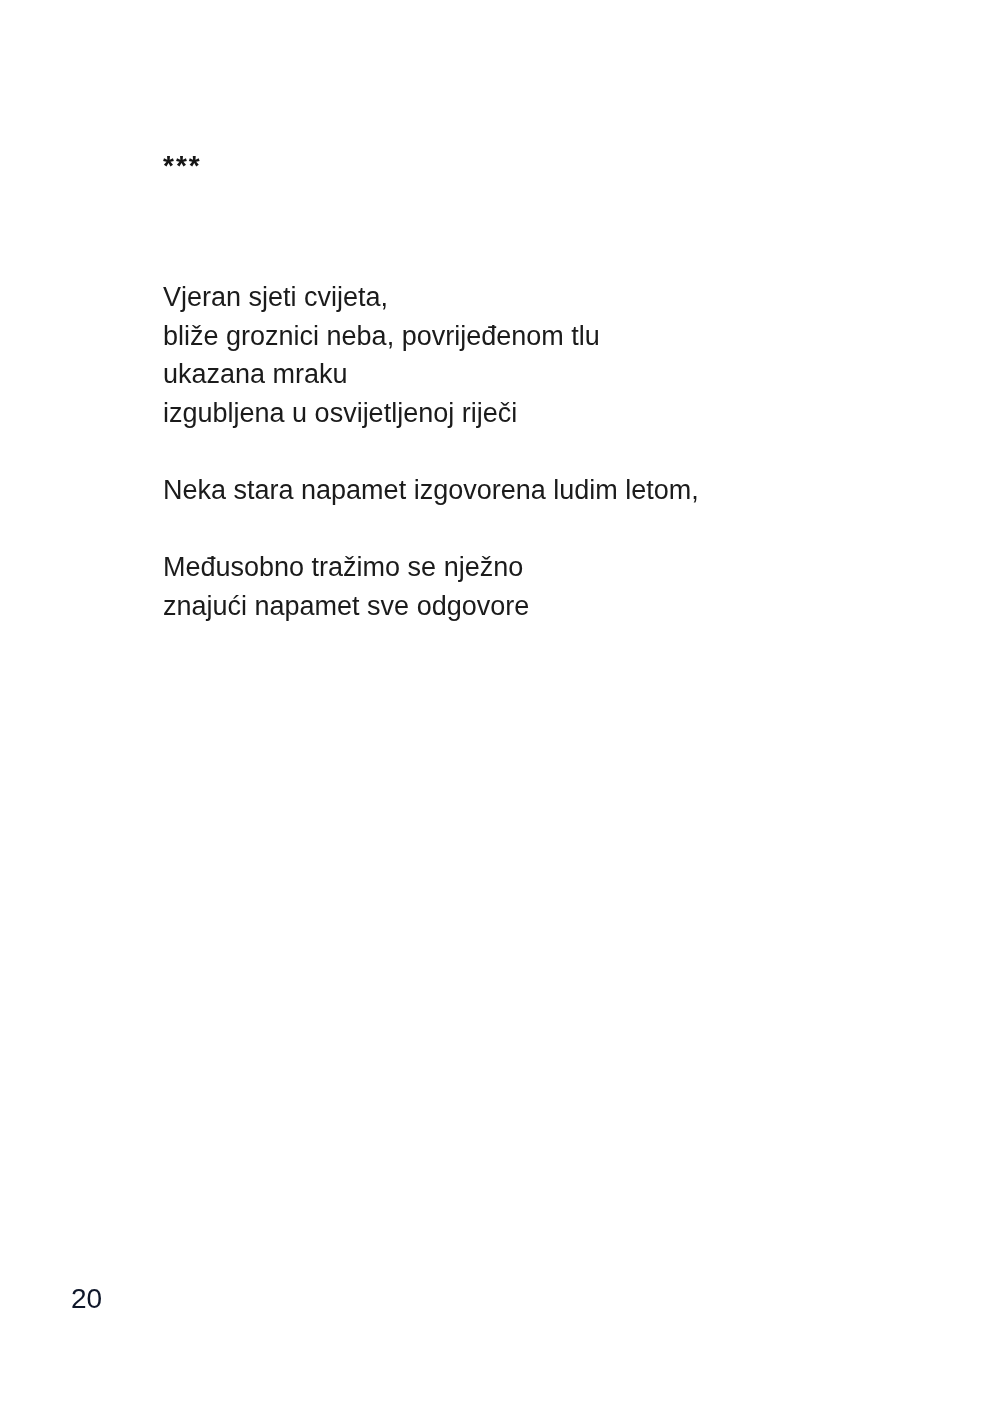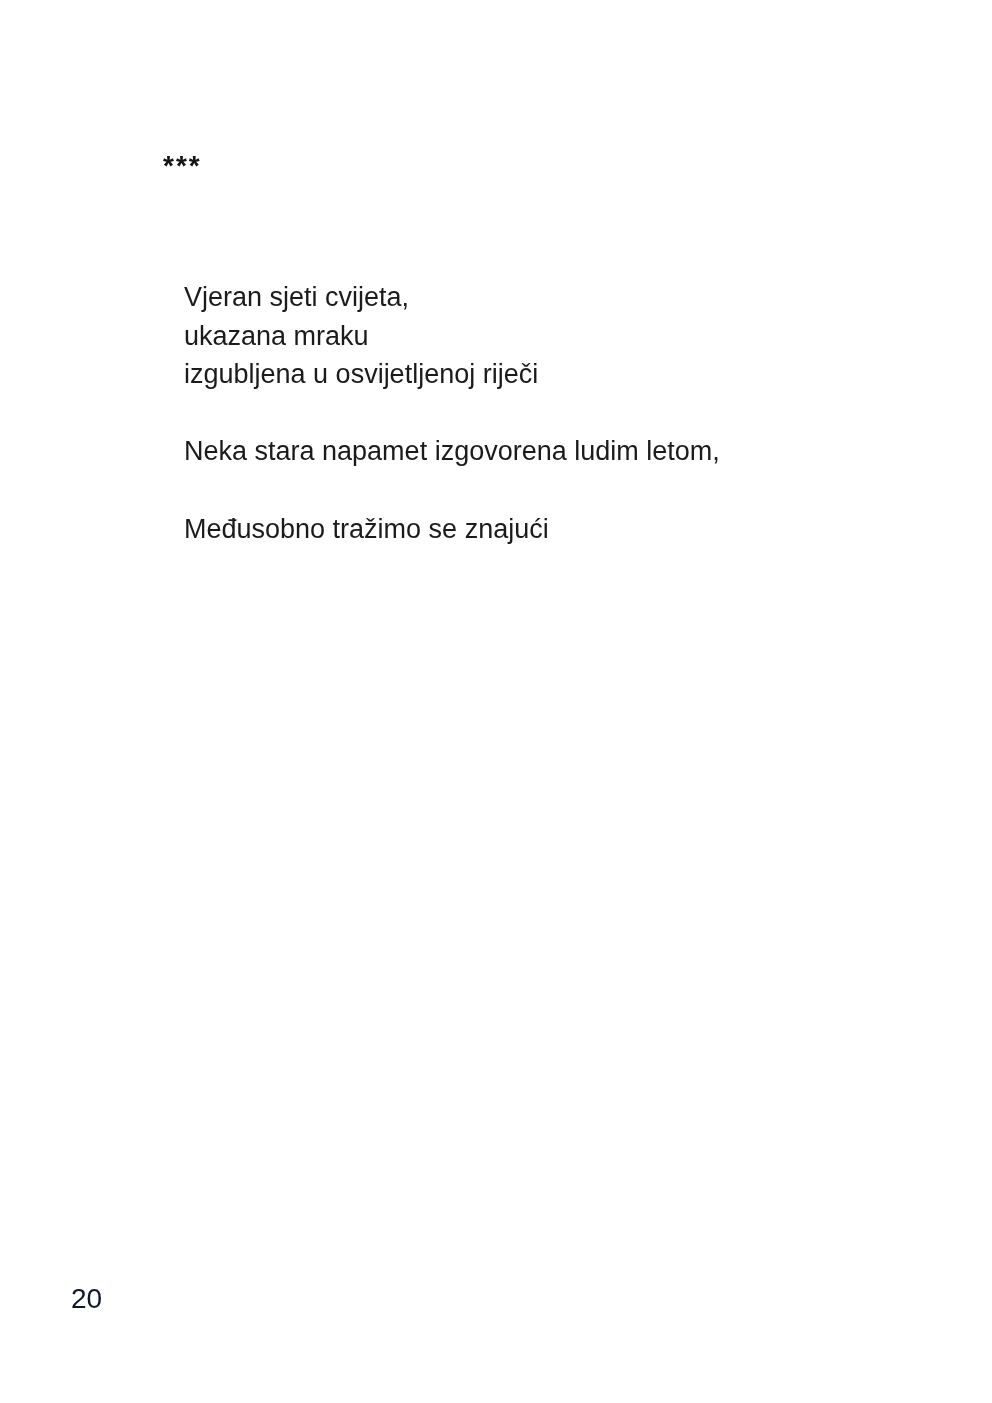--- a/index.html
+++ b/index.html
@@ -26,21 +26,20 @@
     letter-spacing: 2px;
     color: #151515;
   }
   .poem {
     position: absolute;
     left: 163px;
     top: 278px;
     font-size: 27px;
     line-height: 38.6px;
     color: #1b1b1b;
-    margin-left: 21px;
   }
   .stanza {
     margin: 0 0 38.6px 0;
     padding: 0;
   }
   .poem-line {
     white-space: pre;
   }
   .page-number {
     position: absolute;
@@ -54,30 +53,32 @@
 <body>
 
 <div class="page">
 
   <div class="section-marker">***</div>
 
   <div class="poem">
 
     <div class="stanza">
       <div class="poem-line">Vjeran sjeti cvijeta,</div>
+      <div class="poem-line">bliže groznici neba, povrijeđenom tlu</div>
       <div class="poem-line">ukazana mraku</div>
       <div class="poem-line">izgubljena u osvijetljenoj riječi</div>
     </div>
 
     <div class="stanza">
       <div class="poem-line">Neka stara napamet izgovorena ludim letom,</div>
     </div>
 
     <div class="stanza">
-      <div class="poem-line">Međusobno tražimo se znajući</div>
+      <div class="poem-line">Međusobno tražimo se nježno</div>
+      <div class="poem-line">znajući napamet sve odgovore</div>
     </div>
 
 
   </div>
 
   <div class="page-number">20</div>
 
 </div>
 
 </body></html>

